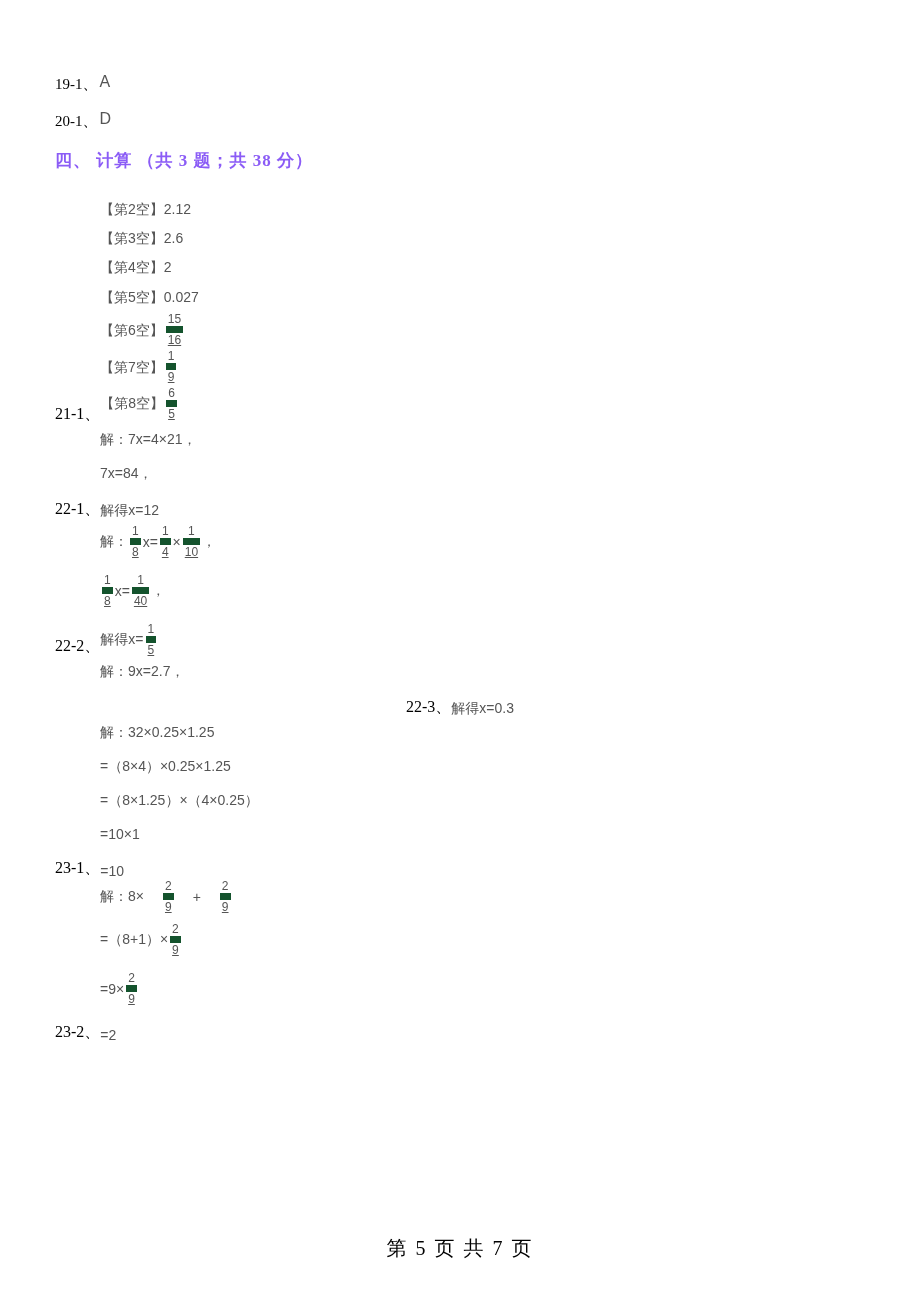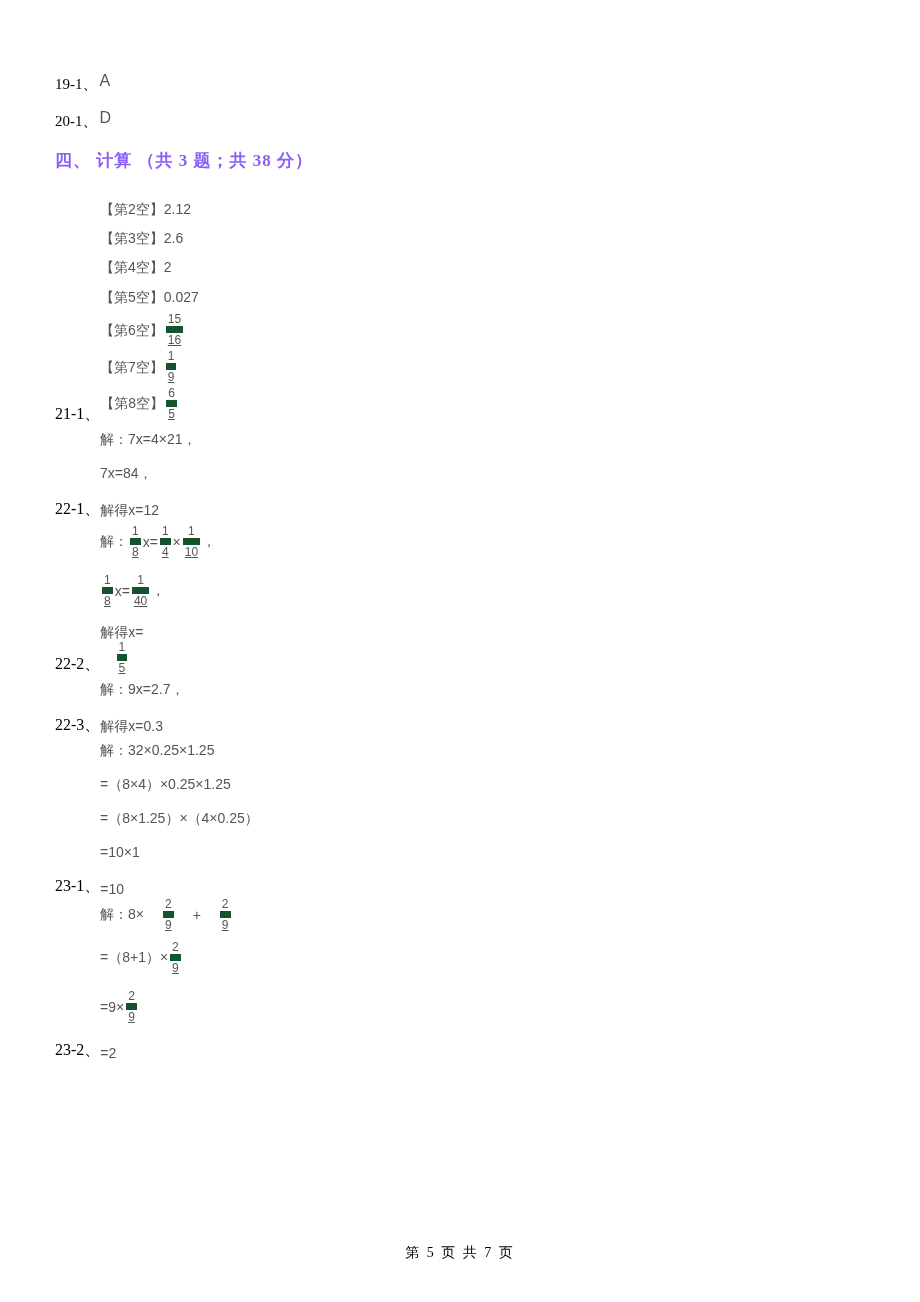--- a/index.html
+++ b/index.html
@@ -10,21 +10,21 @@
     body {
       width: 920px;
       height: 1302px;
       background: #ffffff;
       font-family: "SimSun", "宋体", serif;
       position: relative;
       padding: 75px 55px 0 55px;
     }
     .answer-row {
       display: flex;
-      align-items: flex-start;
+      align-items: flex-end;
       margin-bottom: 18px;
       font-size: 15px;
     }
     .answer-label {
       font-size: 15px;
       color: #000;
       margin-right: 2px;
     }
     .answer-value {
       font-size: 16px;
@@ -113,21 +113,21 @@
       display: flex;
       align-items: center;
       gap: 17px;
     }
     .page-footer {
       position: absolute;
       bottom: 40px;
       left: 0;
       right: 0;
       text-align: center;
-      font-size: 14px;
+      font-size: 20px;
       color: #000;
       letter-spacing: 2px;
     }
   </style>
 </head>
 <body>
 
 <div class="answer-row">
   <span class="answer-label">19-1、</span>
   <span class="answer-value">A</span>
@@ -212,35 +212,35 @@
       <span> x= </span>
       <span class="fraction">
           <span class="num">1</span>
           <span class="den">40</span>
         </span>
       <span>  ，</span>
     </div>
   </div>
   <div class="wrapper" style="margin-bottom:6px;">
     <span class="label-col">22-2、</span>
-    <span class="content-col" style="display:flex;align-items:center;flex-direction:column;">
+    <span class="content-col" style="display:flex;align-items:center;">
       <span>解得x= </span>
       <span class="fraction">
           <span class="num">1</span>
           <span class="den">5</span>
         </span>
     </span>
   </div>
 </div>
 
 <div>
   <div class="step-group">
     <div class="step">解：9x=2.7，</div>
   </div>
-  <div class="wrapper" style="margin-bottom:6px;">
+  <div class="wrapper" style="margin-bottom:6px;justify-content:center;">
     <span class="label-col">22-3、</span>
     <span class="content-col">解得x=0.3</span>
   </div>
 </div>
 
 <div>
   <div class="step-group">
     <div class="step">解：32×0.25×1.25</div>
     <div class="step">=（8×4）×0.25×1.25</div>
     <div class="step">=（8×1.25）×（4×0.25）</div>

